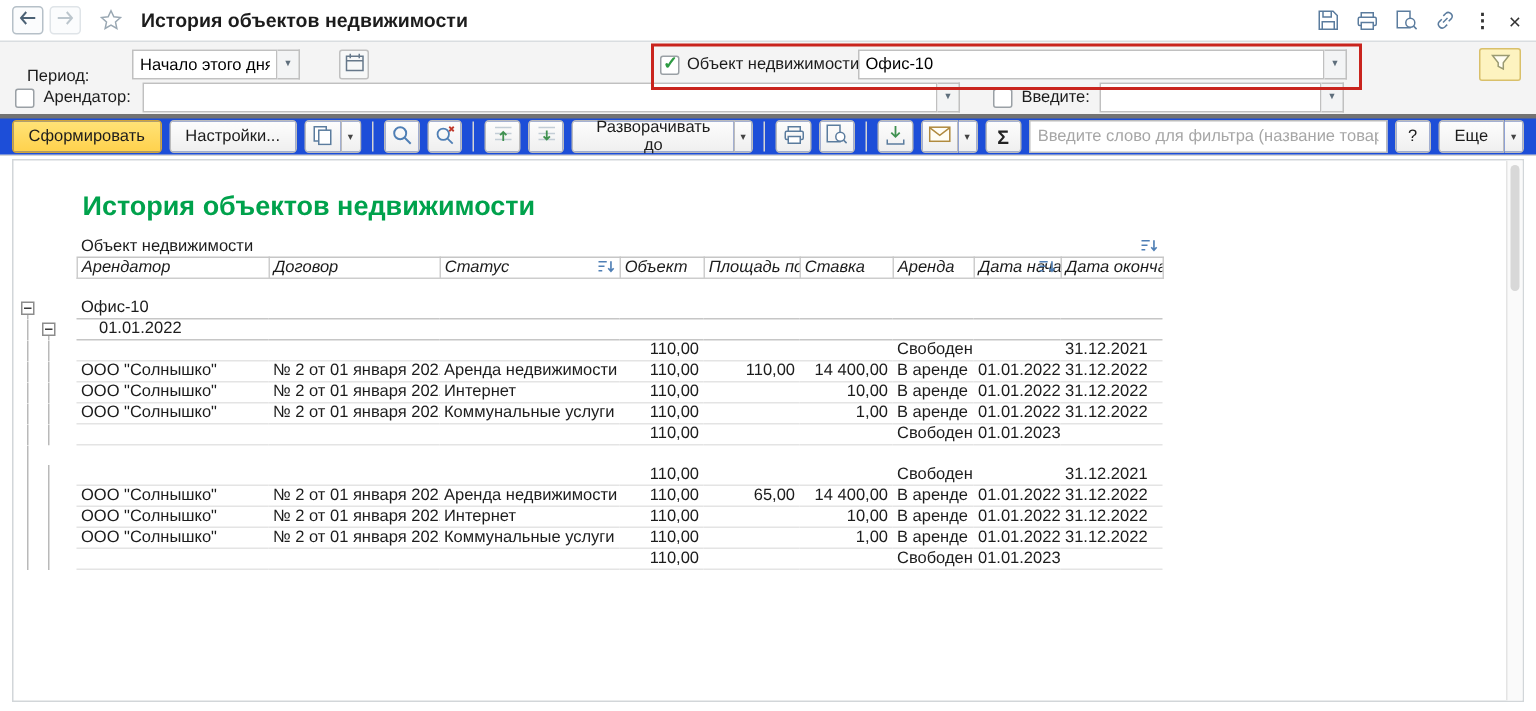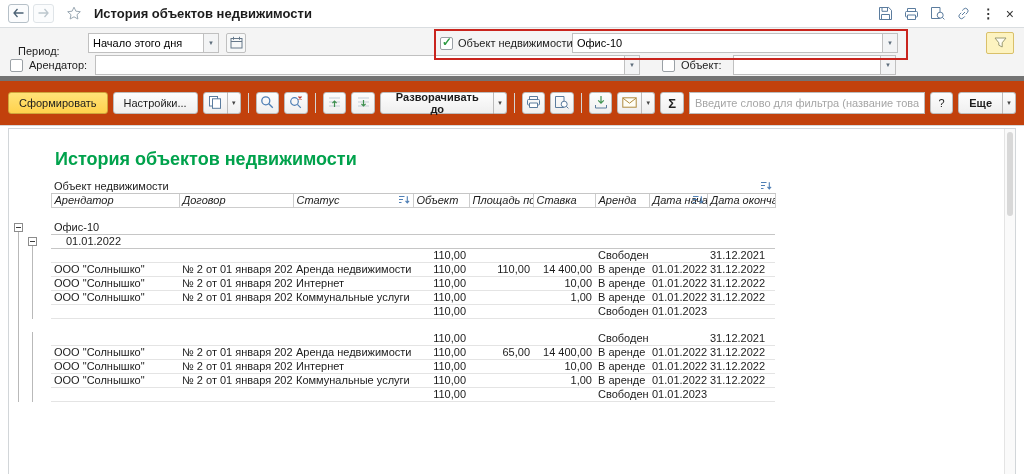--- a/index.html
+++ b/index.html
@@ -31,29 +31,29 @@
   .sq-btn { position:absolute; box-sizing:border-box; border:1px solid #c0c0c0; background:#f7f8f8;
     border-radius:2px; display:flex; align-items:center; justify-content:center; cursor:pointer; }
   .funnel { background:#fdf3c0; border-color:#d9c06a; }
   .checkbox { position:absolute; width:13px; height:13px; box-sizing:border-box; border:1px solid #9aa0a5;
     border-radius:2px; background:#fff; cursor:pointer; }
   .checkbox.checked::after { content:"✓"; position:absolute; left:1px; top:-3px;
     font-size:12px; font-weight:bold; color:#2e9b43; }
   .annotation { position:absolute; left:434px; top:1px; width:470px; height:27px;
     border:2px solid #c9241d; z-index:4; pointer-events:none; }
   
-  .toolbar { height:50px; box-sizing:border-box; background:#c2410c; border-top:5px solid #737373;
+  .toolbar { height:28px; box-sizing:border-box; background:#1d4ed8; border-top:3px solid #737373;
     border-bottom:1px solid #d6d6d6; display:flex; align-items:center; padding:0 8px; gap:5px; }
   .btn { height:22px; box-sizing:border-box; border:1px solid #bcbcbc; border-radius:3px;
     background:linear-gradient(#fdfdfd,#efefef); font:inherit; padding:0 10px;
     display:flex; align-items:center; gap:4px; cursor:pointer; color:#1c1c1c; }
   .btn.primary { background:linear-gradient(#ffe277,#ffd24d); border-color:#cfa43b; }
   .ibtn { width:25px; padding:0; justify-content:center; }
   .split { display:flex; }
-  .split .btn { border-radius:3px 0 0 3px;font-weight:bold; }
+  .split .btn { border-radius:3px 0 0 3px; }
   .split .arrow { width:13px; height:22px; box-sizing:border-box; border:1px solid #bcbcbc; border-left:none;
     border-radius:0 3px 3px 0; background:linear-gradient(#fdfdfd,#efefef); font-size:7px; color:#444;
     display:flex; align-items:center; justify-content:center; cursor:pointer; }
   .sep { width:1px; height:20px; background:#d4d4d4; margin:0 2px; }
   .filter-input { width:250px; height:22px; box-sizing:border-box; border:1px solid #bcbcbc;
     font:inherit; padding:0 5px; color:#222; background:#fff; outline:none; }
   .filter-input::placeholder { color:#a6a6a6; }
   .sigma { font-weight:bold; font-size:13px; color:#222; }
   .more-wrap { margin-left:auto; }
   
@@ -147,21 +147,21 @@
           </g>
         </svg>
       </span>
     <span class="hicon kebab">⋮</span>
     <span class="hicon close-x">×</span>
   </div>
 </div>
 
 <div class="filters">
   <span class="flabel" style="left:18px;top:13px">Период:</span>
-  <div class="finput" style="left:88px;top:5px;width:131px">
+  <div class="finput" style="left:88px;top:5px;width:112px">
     <input value="Начало этого дня" style="">
     <span class="combo-btn">▼</span>
   </div>
   <div class="sq-btn" style="left:226px;top:5px;width:20px;height:20px">
     <span><svg width="13" height="13" viewBox="0 0 13 13">
           <g fill="none" stroke="#66788a">
             <rect x="1" y="2.5" width="11" height="9.5"></rect>
             <path d="M1 5.5h11M3.5.8v3M9.5.8v3"></path>
           </g>
         </svg></span>
@@ -180,21 +180,21 @@
         </svg></span>
   </div>
 
   <span class="checkbox" style="left:10px;top:31px"></span>
   <span class="flabel" style="left:29px;top:27px">Арендатор:</span>
   <div class="finput" style="left:95px;top:27px;width:545px">
     <input value="" style="">
     <span class="combo-btn">▼</span>
   </div>
   <span class="checkbox" style="left:662px;top:31px"></span>
-  <span class="flabel" style="left:681px;top:27px">Объект:</span>
+  <span class="flabel" style="left:681px;top:27px">Введите:</span>
   <div class="finput" style="left:733px;top:27px;width:163px">
     <input value="" style="">
     <span class="combo-btn">▼</span>
   </div>
 </div>
 
 <div class="toolbar">
   <button class="btn primary">Сформировать</button>
   <button class="btn">Настройки...</button>
   <div class="split">

